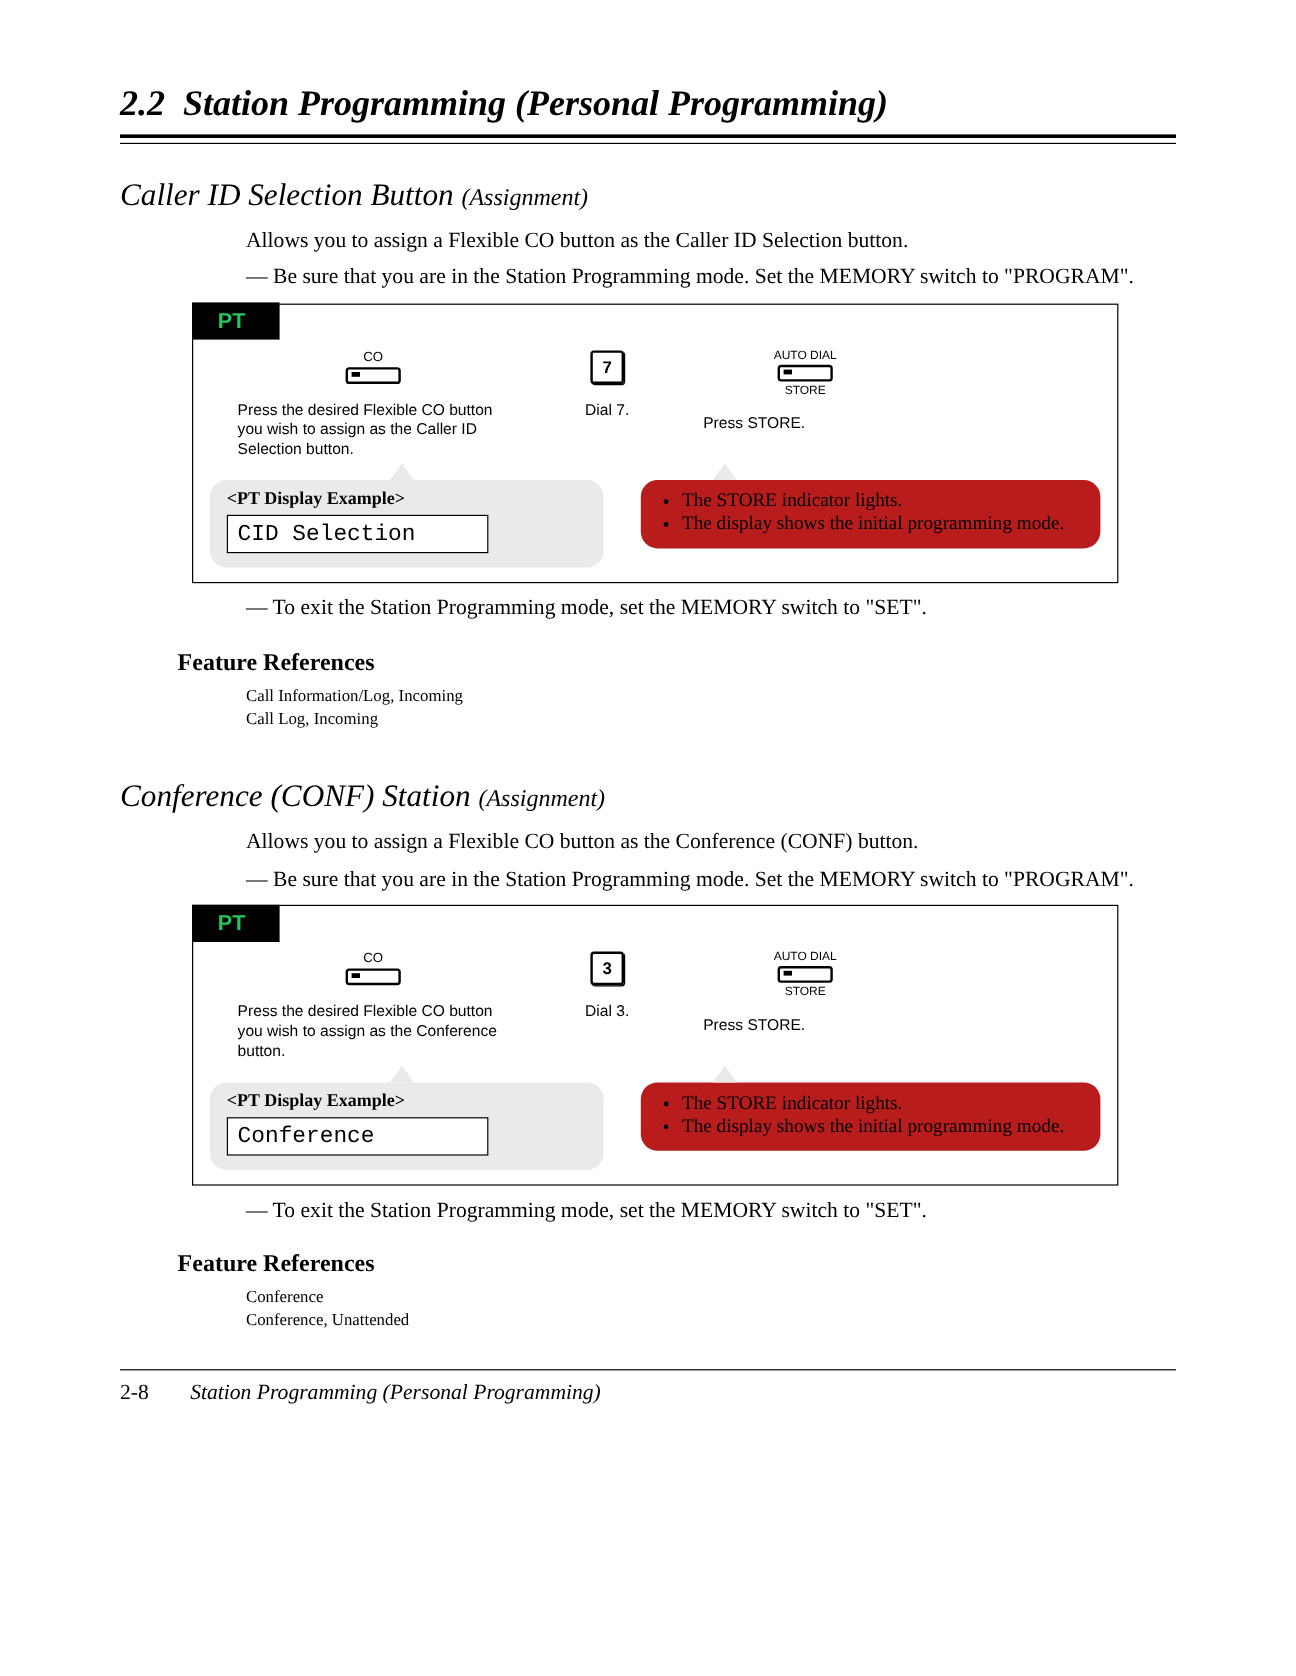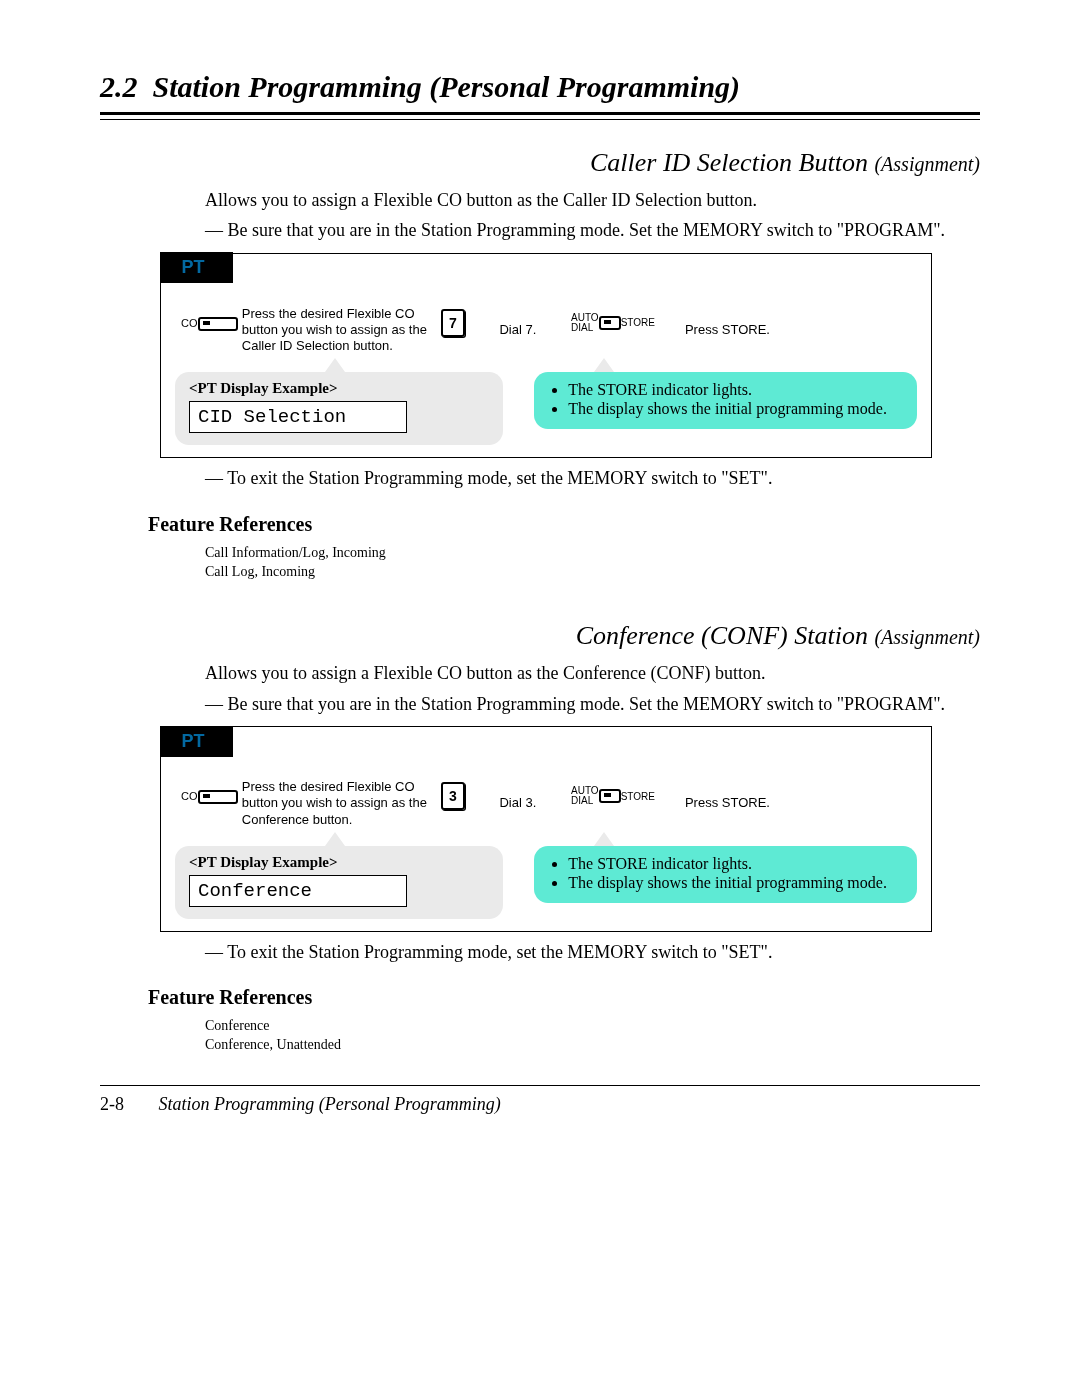--- a/index.html
+++ b/index.html
@@ -20,21 +20,20 @@
   .double-rule {
     border-top: 3px solid #000;
     border-bottom: 1px solid #000;
     height: 4px;
     margin-bottom: 28px;
   }
   .subsection-title {
     font-style: italic;
     font-size: 26px;
     margin: 20px 0 10px 0;
-    text-align: right;
   }
   .subsection-title .small {
     font-size: 20px;
     font-style: italic;
   }
   .body-text {
     font-size: 18px;
     margin-left: 105px;
     margin-bottom: 6px;
     line-height: 1.35;
@@ -55,35 +54,35 @@
     border: 1.5px solid #000;
     margin: 10px 0 8px 60px;
     width: 770px;
     position: relative;
     padding-bottom: 12px;
   }
   .pt-tab {
     position: absolute;
     top: -1.5px; left: -1.5px;
     background: #000;
-    color: #0369a1;
+    color: #22c55e;
     font-family: Arial, Helvetica, sans-serif;
     font-weight: bold;
     font-size: 18px;
     padding: 5px 28px 5px 22px;
   }
   .steps-row {
     display: flex;
     padding: 38px 20px 0 20px;
     font-family: Arial, Helvetica, sans-serif;
     font-size: 13px;
   }
   .step-col {
     display: flex;
-    flex-direction: row;
+    flex-direction: column;
     align-items: center;
   }
   .step-col.co { width: 260px; }
   .step-col.dial { width: 130px; }
   .step-col.store { width: 200px; }
 
   .co-label { font-size: 11px; }
   .co-button {
     width: 42px; height: 10px;
     border: 2px solid #000;
@@ -171,21 +170,21 @@
   }
   .display-screen {
     background: #fff;
     border: 1.5px solid #000;
     font-family: "Courier New", monospace;
     font-size: 19px;
     padding: 4px 8px;
     width: 200px;
   }
   .notes-callout {
-    background: #5eead4;
+    background: #b91c1c;
     border-radius: 14px;
     padding: 8px 14px 10px 20px;
     width: 360px;
     position: relative;
     font-family: "Times New Roman", serif;
     font-size: 16px;
   }
   .notes-callout::before {
     content: "";
     position: absolute;

